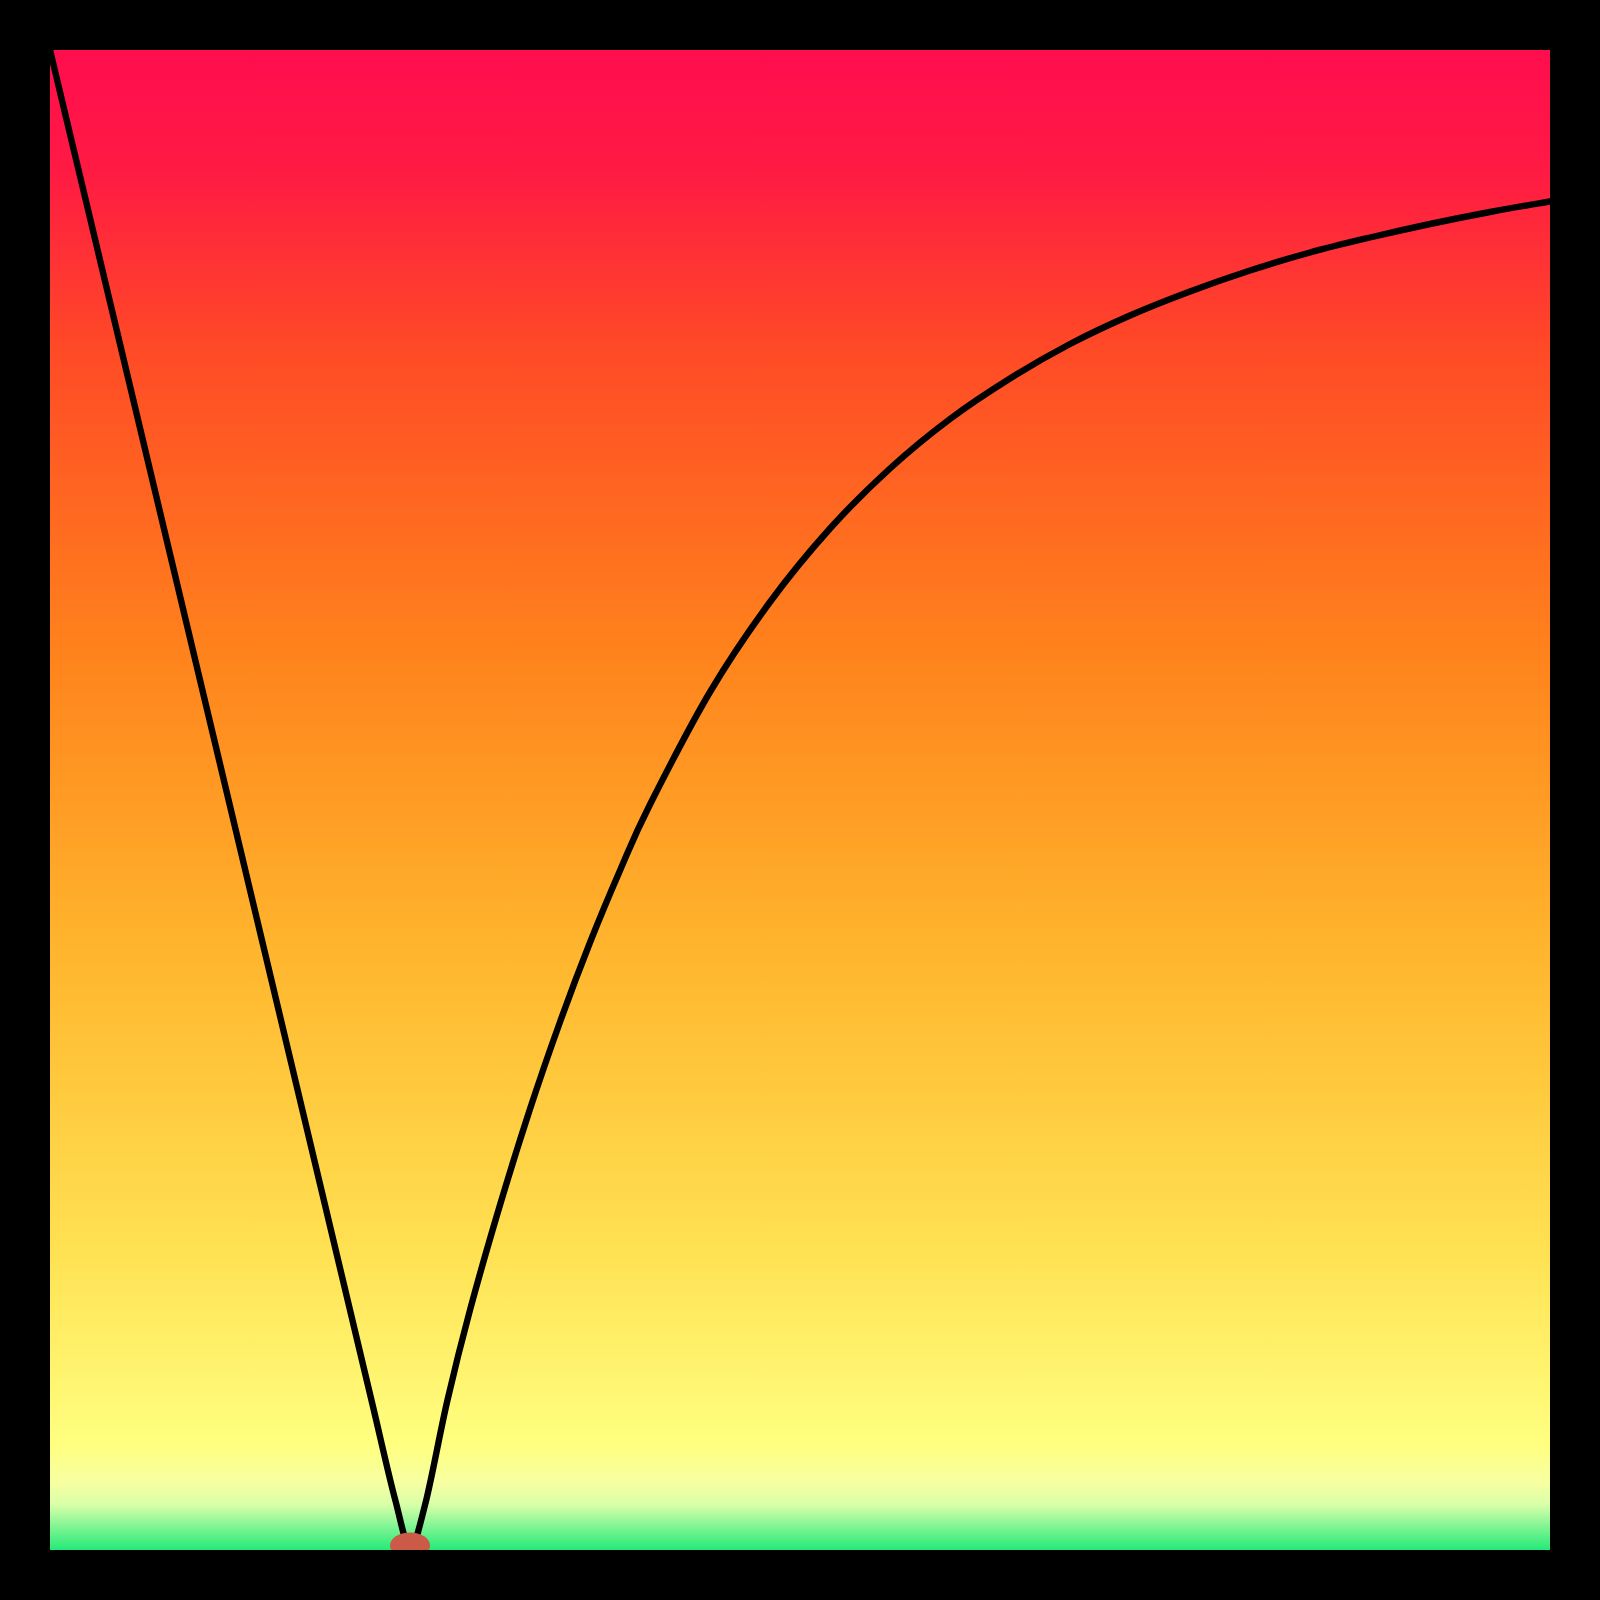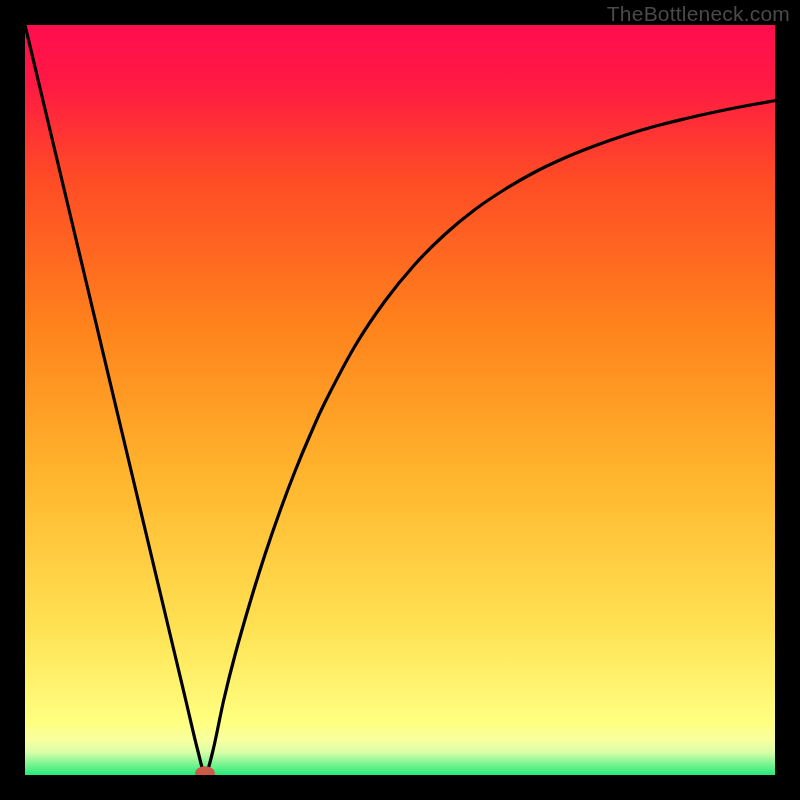--- a/index.html
+++ b/index.html
@@ -59,14 +59,13 @@
             <stop offset="80.00%" stop-color="#ff4a26"></stop>
             <stop offset="92.00%" stop-color="#ff1a43"></stop>
             <stop offset="100.00%" stop-color="#ff0d4e"></stop>
           </linearGradient>
       </defs>
       <rect x="0" y="0" width="750" height="750" fill="url(#bg-grad)"></rect>
       <path id="curve-path" fill="none" stroke="#000" stroke-width="3.2" stroke-linejoin="round" stroke-linecap="round" d="M 0.00 0.00 C 2.70 11.34, 9.60 40.32, 15.00 63.00 C 20.40 85.68, 24.60 103.32, 30.00 126.00 C 35.40 148.68, 39.60 166.32, 45.00 189.00 C 50.40 211.68, 54.60 229.32, 60.00 252.00 C 65.40 274.68, 69.60 292.32, 75.00 315.00 C 80.40 337.68, 84.60 355.32, 90.00 378.00 C 95.40 400.68, 99.60 418.32, 105.00 441.00 C 110.40 463.68, 114.60 481.32, 120.00 504.00 C 125.40 526.68, 129.60 544.32, 135.00 567.00 C 140.40 589.68, 145.28 610.15, 150.00 630.00 C 154.72 649.85, 157.20 660.24, 161.25 677.25 C 165.30 694.26, 169.13 711.81, 172.50 724.50 C 175.88 737.19, 177.30 747.21, 180.00 747.75 C 182.70 748.29, 184.13 740.60, 187.50 727.50 C 190.88 714.40, 194.70 692.55, 198.75 675.00 C 202.80 657.45, 205.28 647.55, 210.00 630.00 C 214.73 612.45, 219.60 595.59, 225.00 577.50 C 230.40 559.41, 234.60 545.97, 240.00 529.50 C 245.40 513.03, 249.60 500.99, 255.00 486.00 C 260.40 471.01, 264.60 459.88, 270.00 446.25 C 275.40 432.62, 279.60 422.67, 285.00 410.25 C 290.40 397.83, 291.90 393.31, 300.00 377.25 C 308.10 361.18, 319.20 339.22, 330.00 321.00 C 340.80 302.77, 349.20 290.71, 360.00 276.00 C 370.80 261.29, 379.20 251.27, 390.00 239.25 C 400.80 227.24, 409.20 219.11, 420.00 209.25 C 430.80 199.39, 439.20 192.60, 450.00 184.50 C 460.80 176.40, 469.20 171.00, 480.00 164.25 C 490.80 157.50, 499.20 152.67, 510.00 147.00 C 520.80 141.33, 529.20 137.48, 540.00 132.75 C 550.80 128.02, 559.20 124.80, 570.00 120.75 C 580.80 116.70, 589.20 113.76, 600.00 110.25 C 610.80 106.74, 619.20 104.22, 630.00 101.25 C 640.80 98.28, 649.20 96.31, 660.00 93.75 C 670.80 91.19, 679.20 89.30, 690.00 87.00 C 700.80 84.70, 709.20 83.03, 720.00 81.00 C 730.80 78.97, 744.60 76.69, 750.00 75.75"></path>
       <ellipse id="marker-ell" rx="10" ry="6.5" fill="#cc5a49" cx="180.00" cy="747.75"></ellipse>
     </svg>
   </div>
-  <div class="watermark">TheBottleneck.com</div>
 </div>
 
 </body></html>

